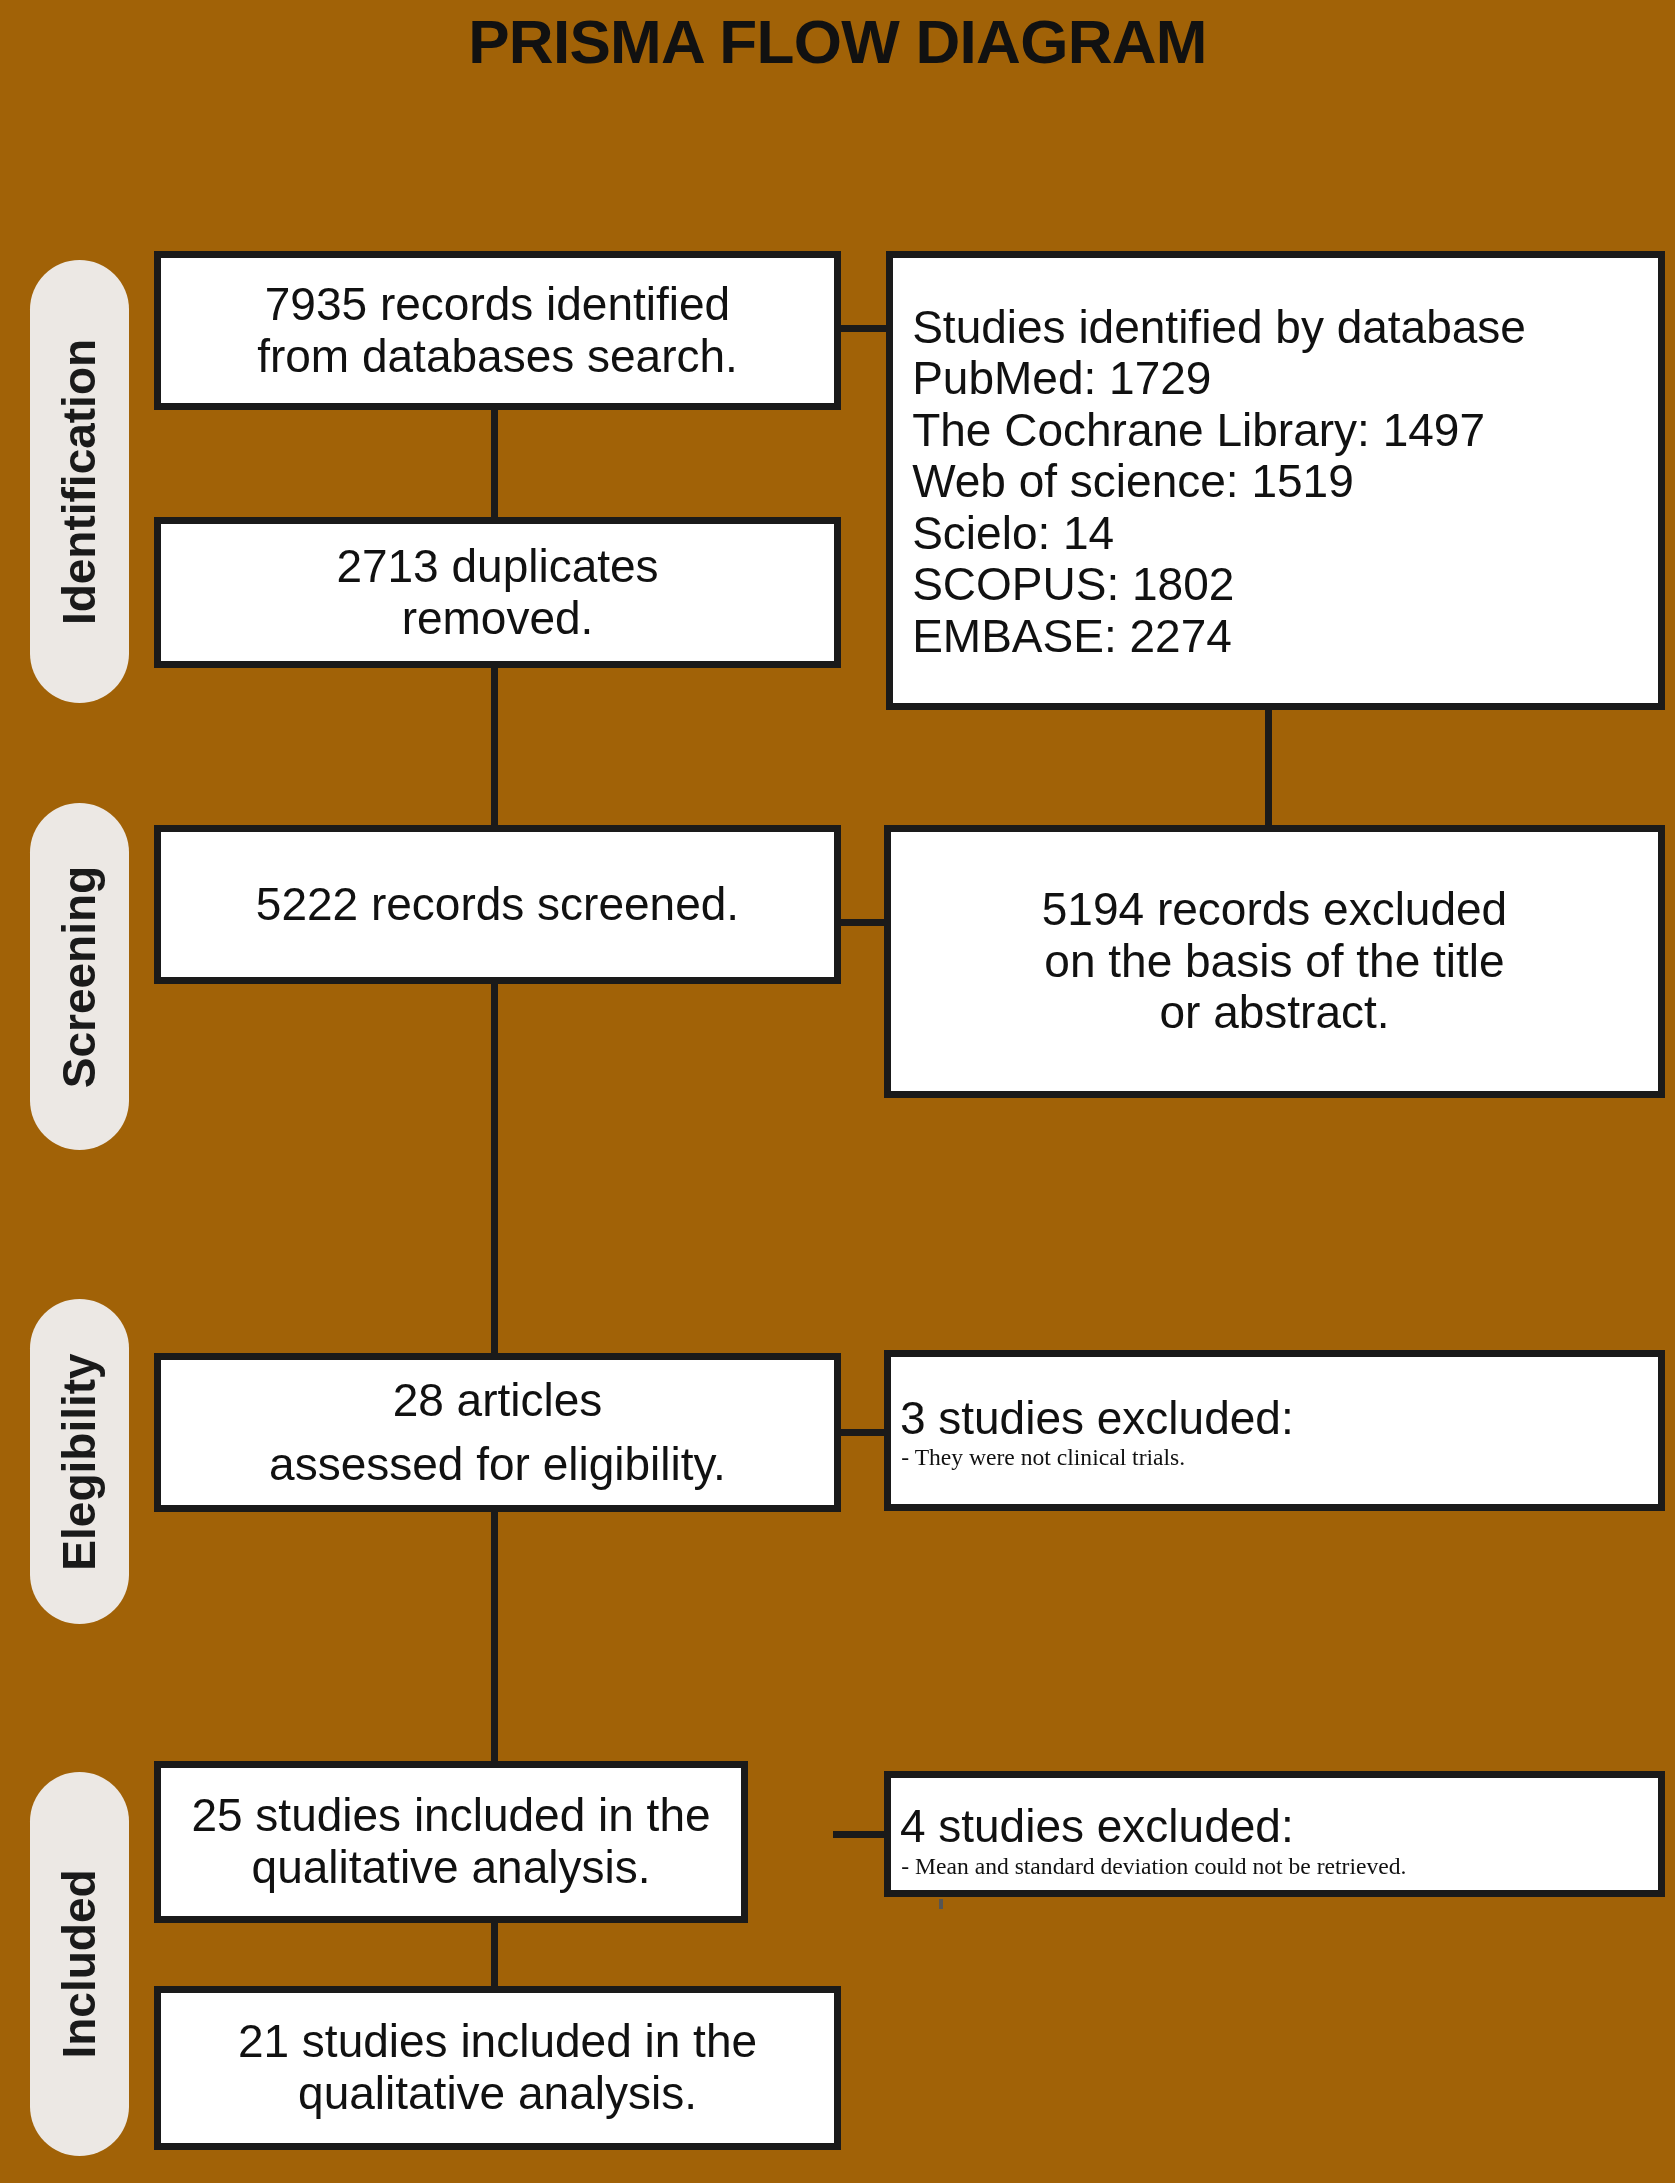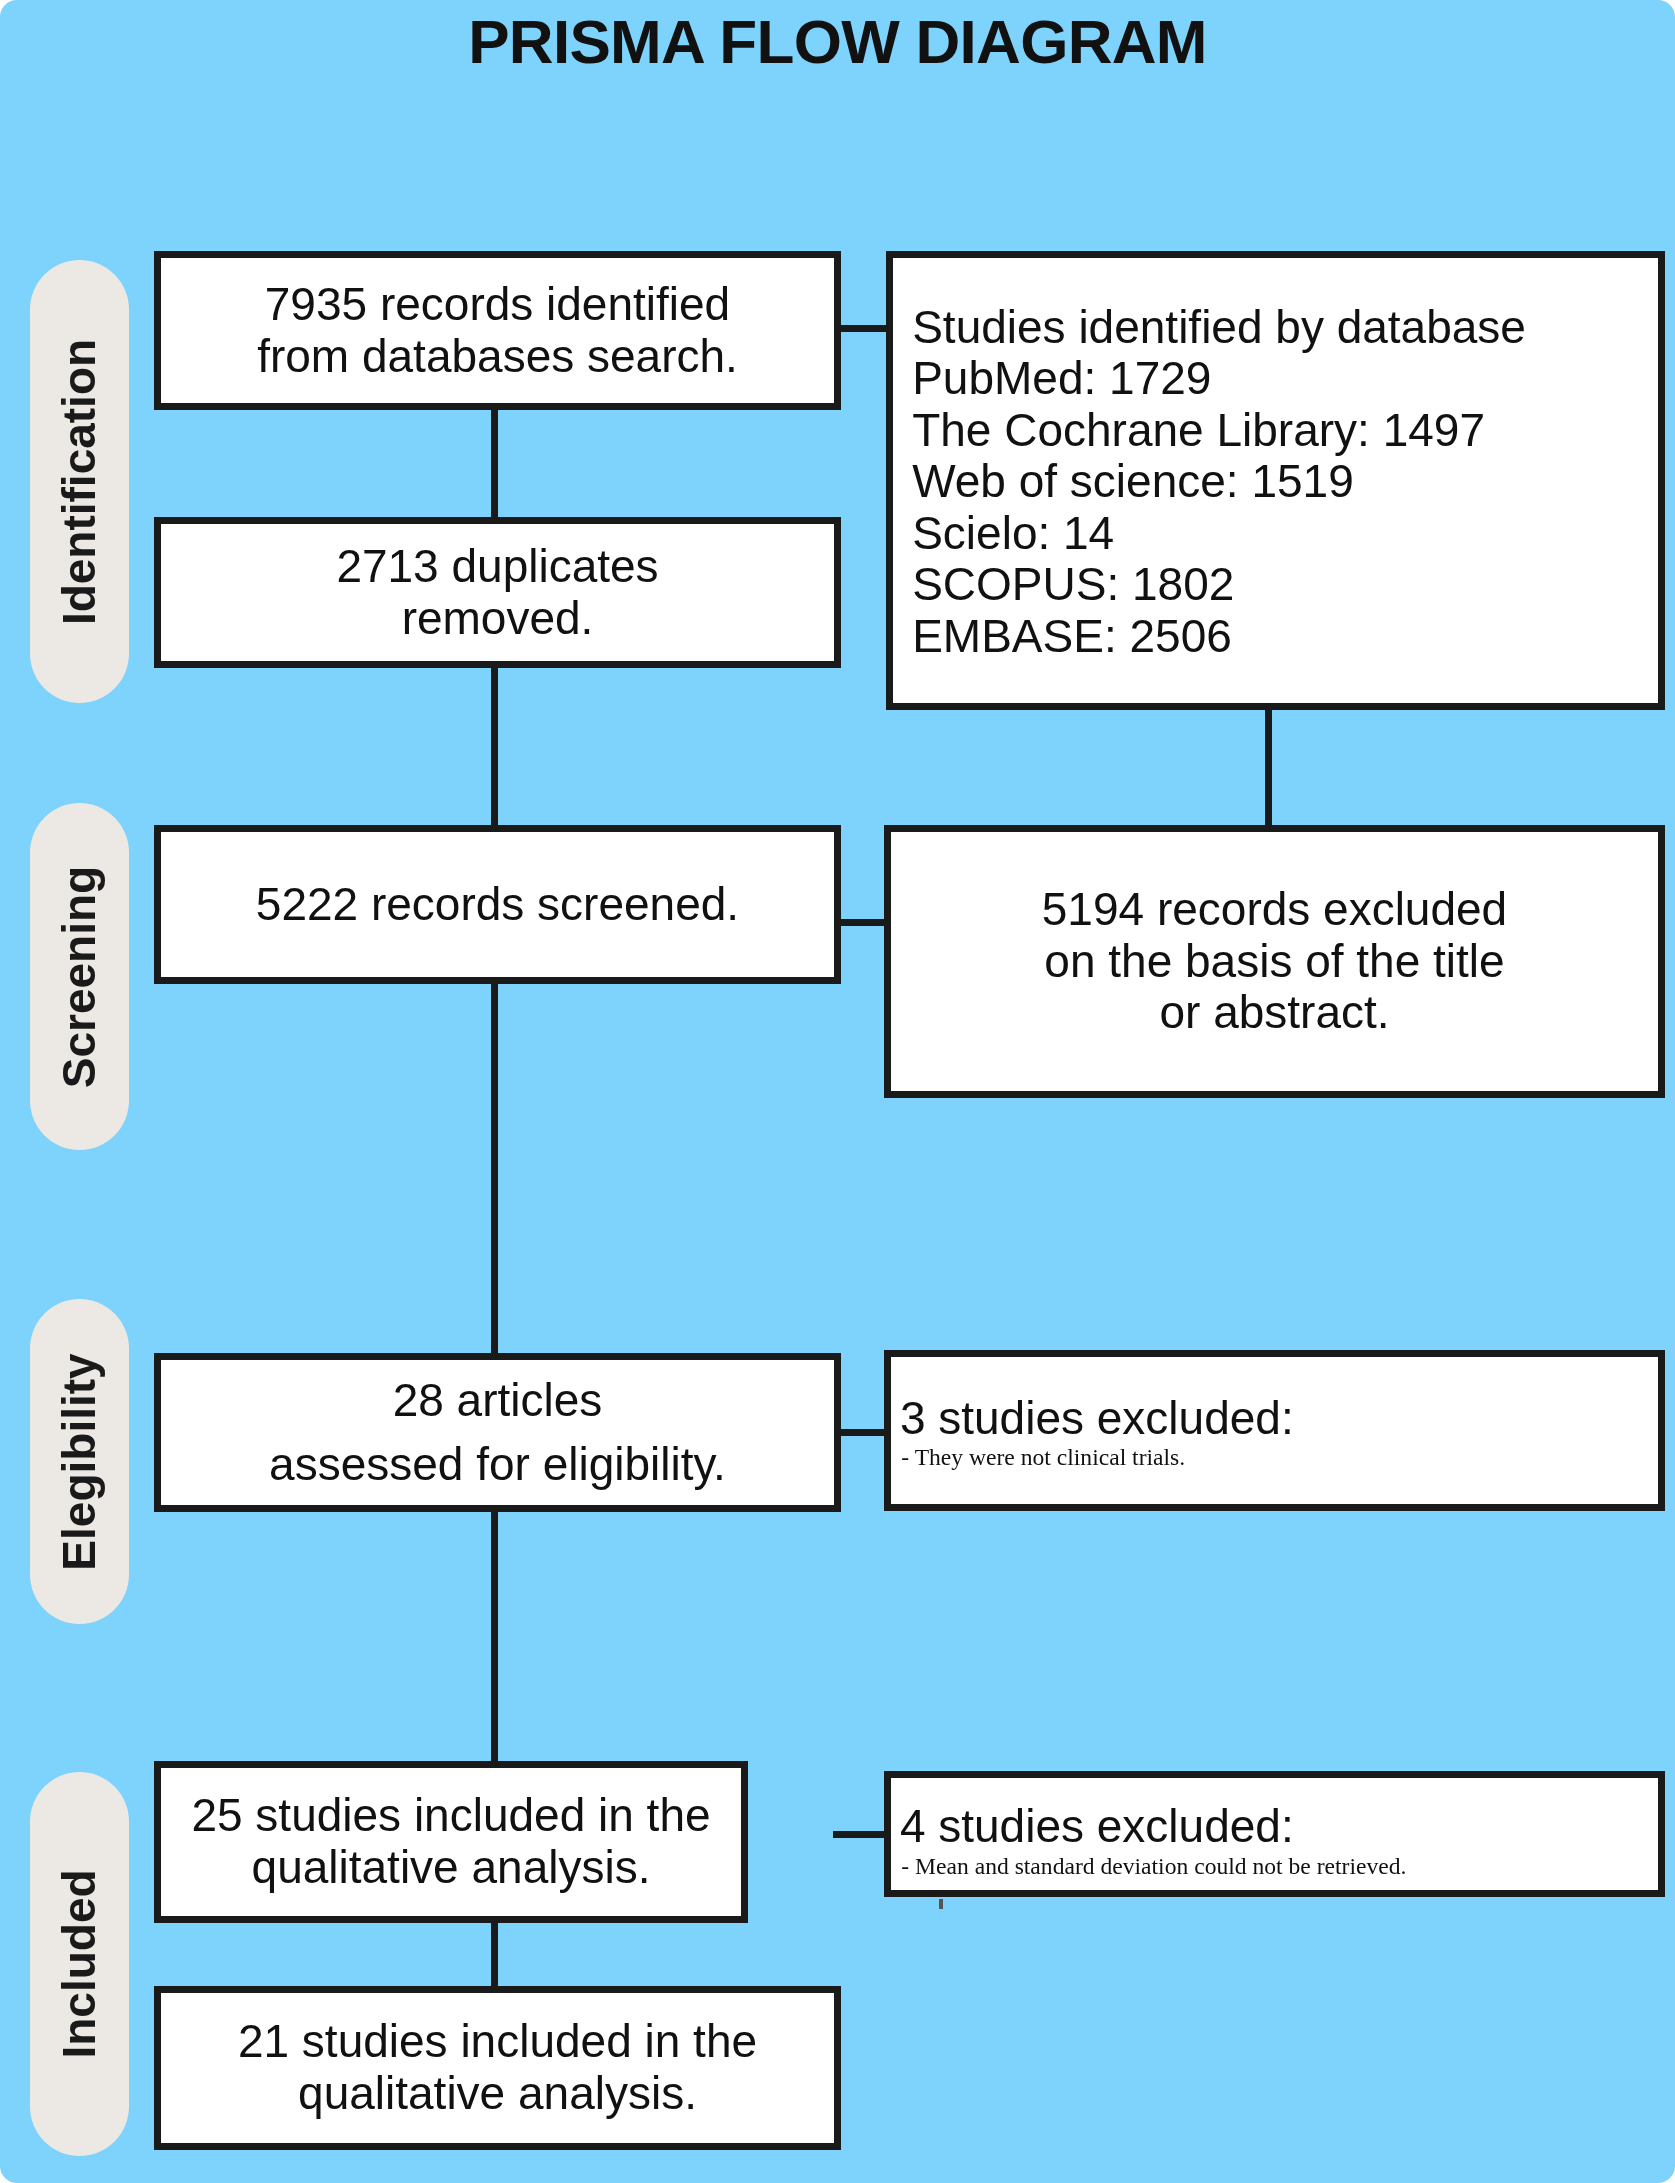--- a/index.html
+++ b/index.html
@@ -9,23 +9,22 @@
     background: #ffffff;
   }
   body {
     font-family: "Liberation Sans", sans-serif;
     color: #1a1a1a;
   }
   #canvas {
     position: relative;
     width: 1675px;
     height: 2183px;
-    background: #7dd3fc;
+    background: #a16207;
     overflow: hidden;
-    border-radius: 17px;
   }
 
   
   #diagram-title {
     position: absolute;
     left: 0;
     top: 5.9px;
     width: 1675px;
     text-align: center;
     font-size: 62px;
@@ -154,21 +153,21 @@
     <div class="box-text center">from databases search.</div>
   </div>
 
   <div class="flow-box" style="left:886px; top:251px; width:779px; height:459px; padding:7.4px 3px 4.4px 10.3px; justify-content:center;">
     <div class="box-text left db-line">Studies identified by database</div>
     <div class="box-text left db-line">PubMed: 1729</div>
     <div class="box-text left db-line">The Cochrane Library: 1497</div>
     <div class="box-text left db-line">Web of science: 1519</div>
     <div class="box-text left db-line">Scielo: 14</div>
     <div class="box-text left db-line">SCOPUS: 1802</div>
-    <div class="box-text left db-line">EMBASE: 2506</div>
+    <div class="box-text left db-line">EMBASE: 2274</div>
   </div>
 
   <div class="flow-box" style="left:154px; top:517px; width:687px; height:151px;">
     <div class="box-text center">2713 duplicates</div>
     <div class="box-text center">removed.</div>
   </div>
 
   <div class="flow-box" style="left:154px; top:825px; width:687px; height:159px;">
     <div class="box-text center">5222 records screened.</div>
   </div>

